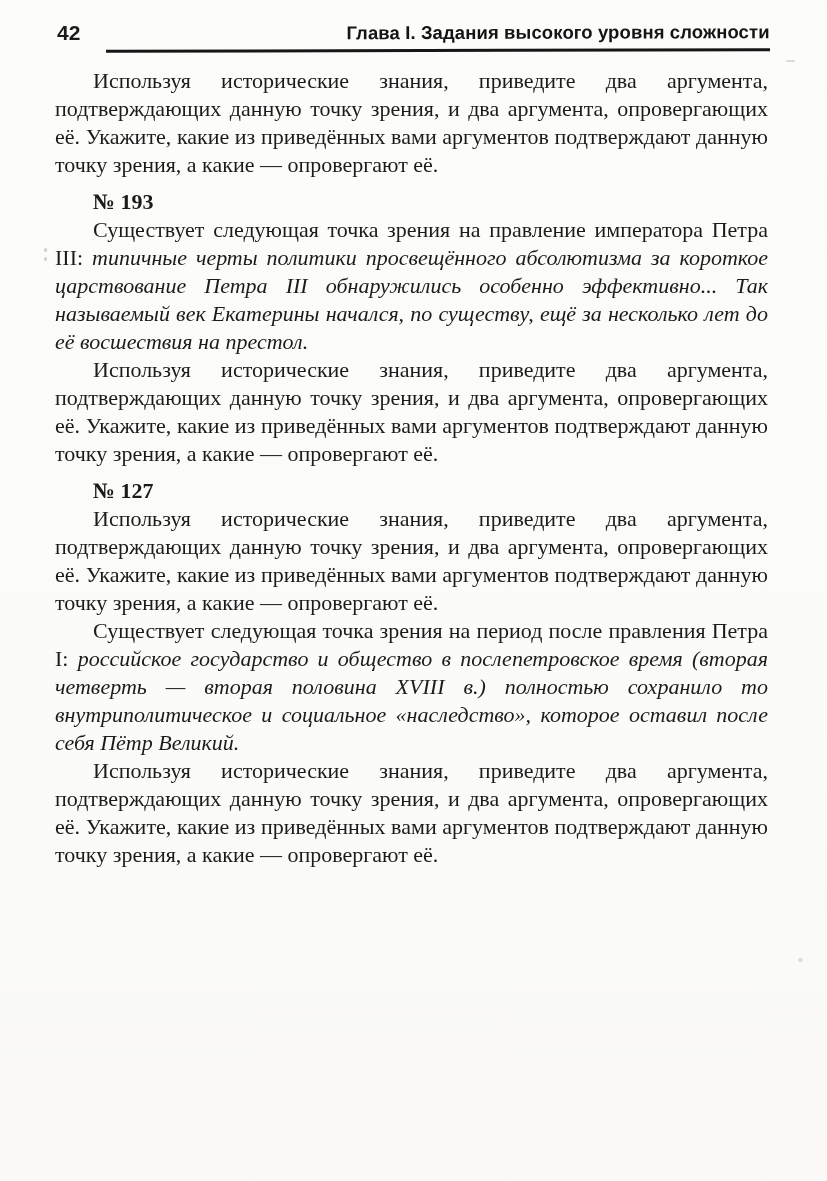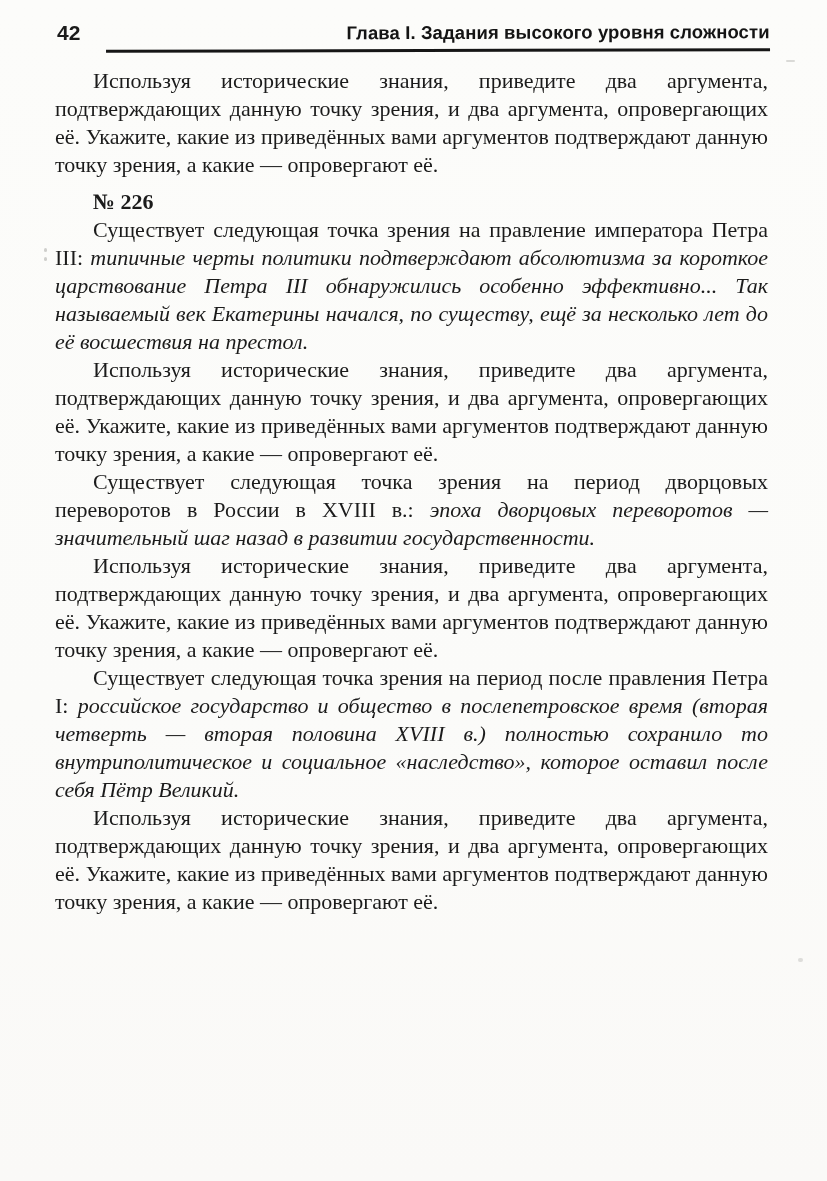--- a/index.html
+++ b/index.html
@@ -90,25 +90,25 @@
     <span class="page-num">42</span>
     <div class="header-rule">
       <span class="chapter-title">Глава I. Задания высокого уровня сложности</span>
     </div>
   </div>
 
   <div class="content">
 
     <p>Используя исторические знания, приведите два аргумента, подтверждающих данную точку зрения, и два аргумента, опровергающих её. Укажите, какие из приведённых вами аргументов подтверждают данную точку зрения, а какие — опровергают её.</p>
 
-    <p class="task-num">№ 226</p>
-    <p><span>Существует следующая точка зрения на правление императора Петра III: </span><span class="task-quote">типичные черты политики подтверждают абсолютизма за короткое царствование Петра III обнаружились особенно эффективно... Так называемый век Екатерины начался, по существу, ещё за несколько лет до её восшествия на престол.</span></p>
+    <p class="task-num">№ 193</p>
+    <p><span>Существует следующая точка зрения на правление императора Петра III: </span><span class="task-quote">типичные черты политики просвещённого абсолютизма за короткое царствование Петра III обнаружились особенно эффективно... Так называемый век Екатерины начался, по существу, ещё за несколько лет до её восшествия на престол.</span></p>
     <p>Используя исторические знания, приведите два аргумента, подтверждающих данную точку зрения, и два аргумента, опровергающих её. Укажите, какие из приведённых вами аргументов подтверждают данную точку зрения, а какие — опровергают её.</p>
 
-    <p><span>Существует следующая точка зрения на период дворцовых переворотов в России в XVIII в.: </span><span class="task-quote">эпоха дворцовых переворотов — значительный шаг назад в развитии государственности.</span></p>
+    <p class="task-num">№ 127</p>
     <p>Используя исторические знания, приведите два аргумента, подтверждающих данную точку зрения, и два аргумента, опровергающих её. Укажите, какие из приведённых вами аргументов подтверждают данную точку зрения, а какие — опровергают её.</p>
 
     <p><span>Существует следующая точка зрения на период после правления Петра I: </span><span class="task-quote">российское государство и общество в послепетровское время (вторая четверть — вторая половина XVIII в.) полностью сохранило то внутриполитическое и социальное «наследство», которое оставил после себя Пётр Великий.</span></p>
     <p>Используя исторические знания, приведите два аргумента, подтверждающих данную точку зрения, и два аргумента, опровергающих её. Укажите, какие из приведённых вами аргументов подтверждают данную точку зрения, а какие — опровергают её.</p>
 
   </div>
 
   <div class="speck speck-colon"></div>
   <div class="speck speck-tilde"></div>
   <div class="speck speck-dot"></div>

